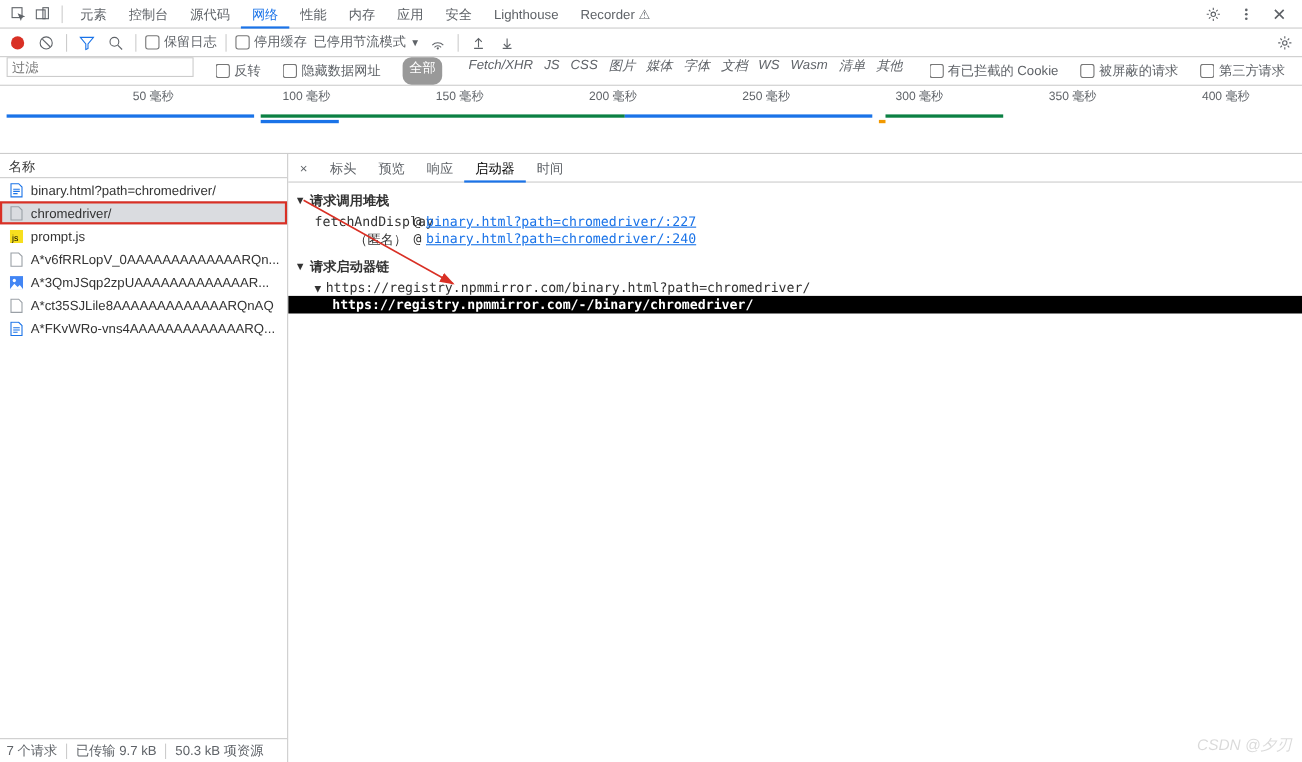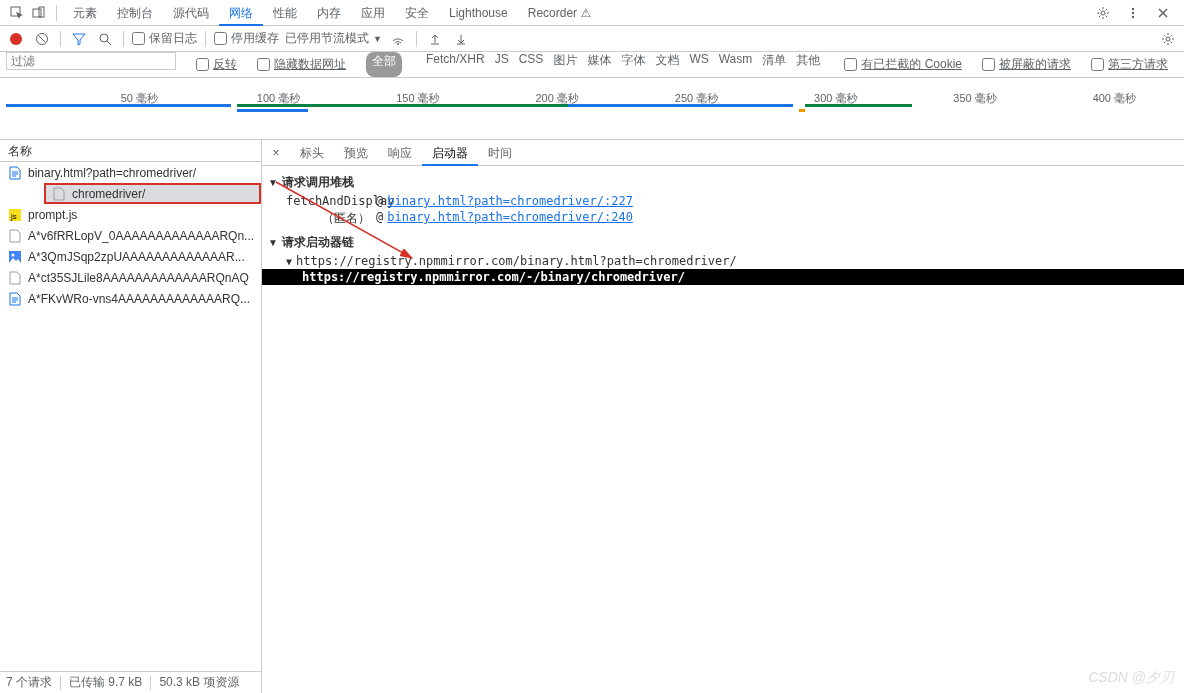--- a/index.html
+++ b/index.html
@@ -18,39 +18,39 @@
 .net-toolbar .sep { width: 1px; height: 16px; background: #ccc; margin: 0 2px; }
 .net-toolbar .icon-btn { width: 20px; height: 20px; display: flex; align-items: center; justify-content: center; cursor: pointer; }
 .net-toolbar .record-dot { width: 12px; height: 12px; border-radius: 50%; background: #d93025; }
 .net-toolbar .checkbox-wrap { display: flex; align-items: center; gap: 4px; }
 .net-toolbar .checkbox-wrap input { margin: 0; }
 .net-toolbar .spacer { flex: 1; }
 
 
 .filter-row { display: flex; height: 26px; border-bottom: 1px solid #ccc; padding: 0 6px; gap: 20px; color: #5f6368; }
 .filter-input { width: 170px; height: 18px; border: 1px solid #ccc; padding: 0 4px; font-size: 12px; }
-.filter-row .checkbox-wrap { display: flex; align-items: center; gap: 4px; text-decoration: underline; }
+.filter-row .checkbox-wrap { display: flex; align-items: center; gap: 4px; }
 .type-chip { padding: 1px 6px; border-radius: 8px; cursor: pointer; }
 .type-chip.active { background: #999; color: #fff; }
-.type-link { padding: 0 4px; cursor: pointer; }
+.type-link { padding: 0 4px; cursor: pointer; font-style: italic; }
 
 
 .timeline { height: 62px; border-bottom: 1px solid #ccc; position: relative; padding-top: 2px; }
 .timeline .ticks { display: flex; height: 16px; position: relative; }
-.timeline .tick { position: absolute; top: 11px; font-size: 11px; color: #5f6368; transform: translateX(-50%); }
+.timeline .tick { position: absolute; top: 0; font-size: 11px; color: #5f6368; transform: translateX(-50%); }
 .timeline .bars { position: relative; height: 40px; margin-top: 2px; }
 .timeline .bar { position: absolute; height: 3px; }
 
 
 .main { display: flex; height: 553px; }
 .left-panel { width: 262px; border-right: 1px solid #ccc; display: flex; flex-direction: column; }
 .left-panel .hdr { height: 22px; line-height: 22px; padding-left: 8px; border-bottom: 1px solid #ccc; font-weight: 400; color: #333; }
 .req-list { flex: 1; overflow: auto; }
 .req-item { display: flex; align-items: center; height: 21px; padding-left: 8px; gap: 6px; cursor: pointer; white-space: nowrap; overflow: hidden; text-overflow: ellipsis; }
-.req-item.selected { background: #dadce0; margin-left: 44px; }
+.req-item.selected { background: #dadce0; }
 .req-item.highlighted { outline: 2px solid #d93025; outline-offset: -2px; }
 .req-item .ficon { width: 14px; height: 14px; display: flex; align-items: center; justify-content: center; font-size: 10px; }
 .status-bar { height: 22px; border-top: 1px solid #ccc; display: flex; align-items: center; gap: 4px; padding: 0 6px; color: #5f6368; }
 .status-bar .sep { width: 1px; height: 14px; background: #ccc; margin: 0 4px; }
 
 .right-panel { flex: 1; display: flex; flex-direction: column; position: relative; }
 .detail-tabs { display: flex; align-items: center; height: 26px; border-bottom: 1px solid #ccc; padding-left: 4px; gap: 4px; }
 .detail-tabs .close-btn { width: 20px; text-align: center; cursor: pointer; color: #5f6368; }
 .detail-tabs .dtab { padding: 0 10px; height: 26px; line-height: 26px; color: #5f6368; cursor: pointer; }
 .detail-tabs .dtab.active { color: #000000; border-bottom: 2px solid #1a73e8; }

